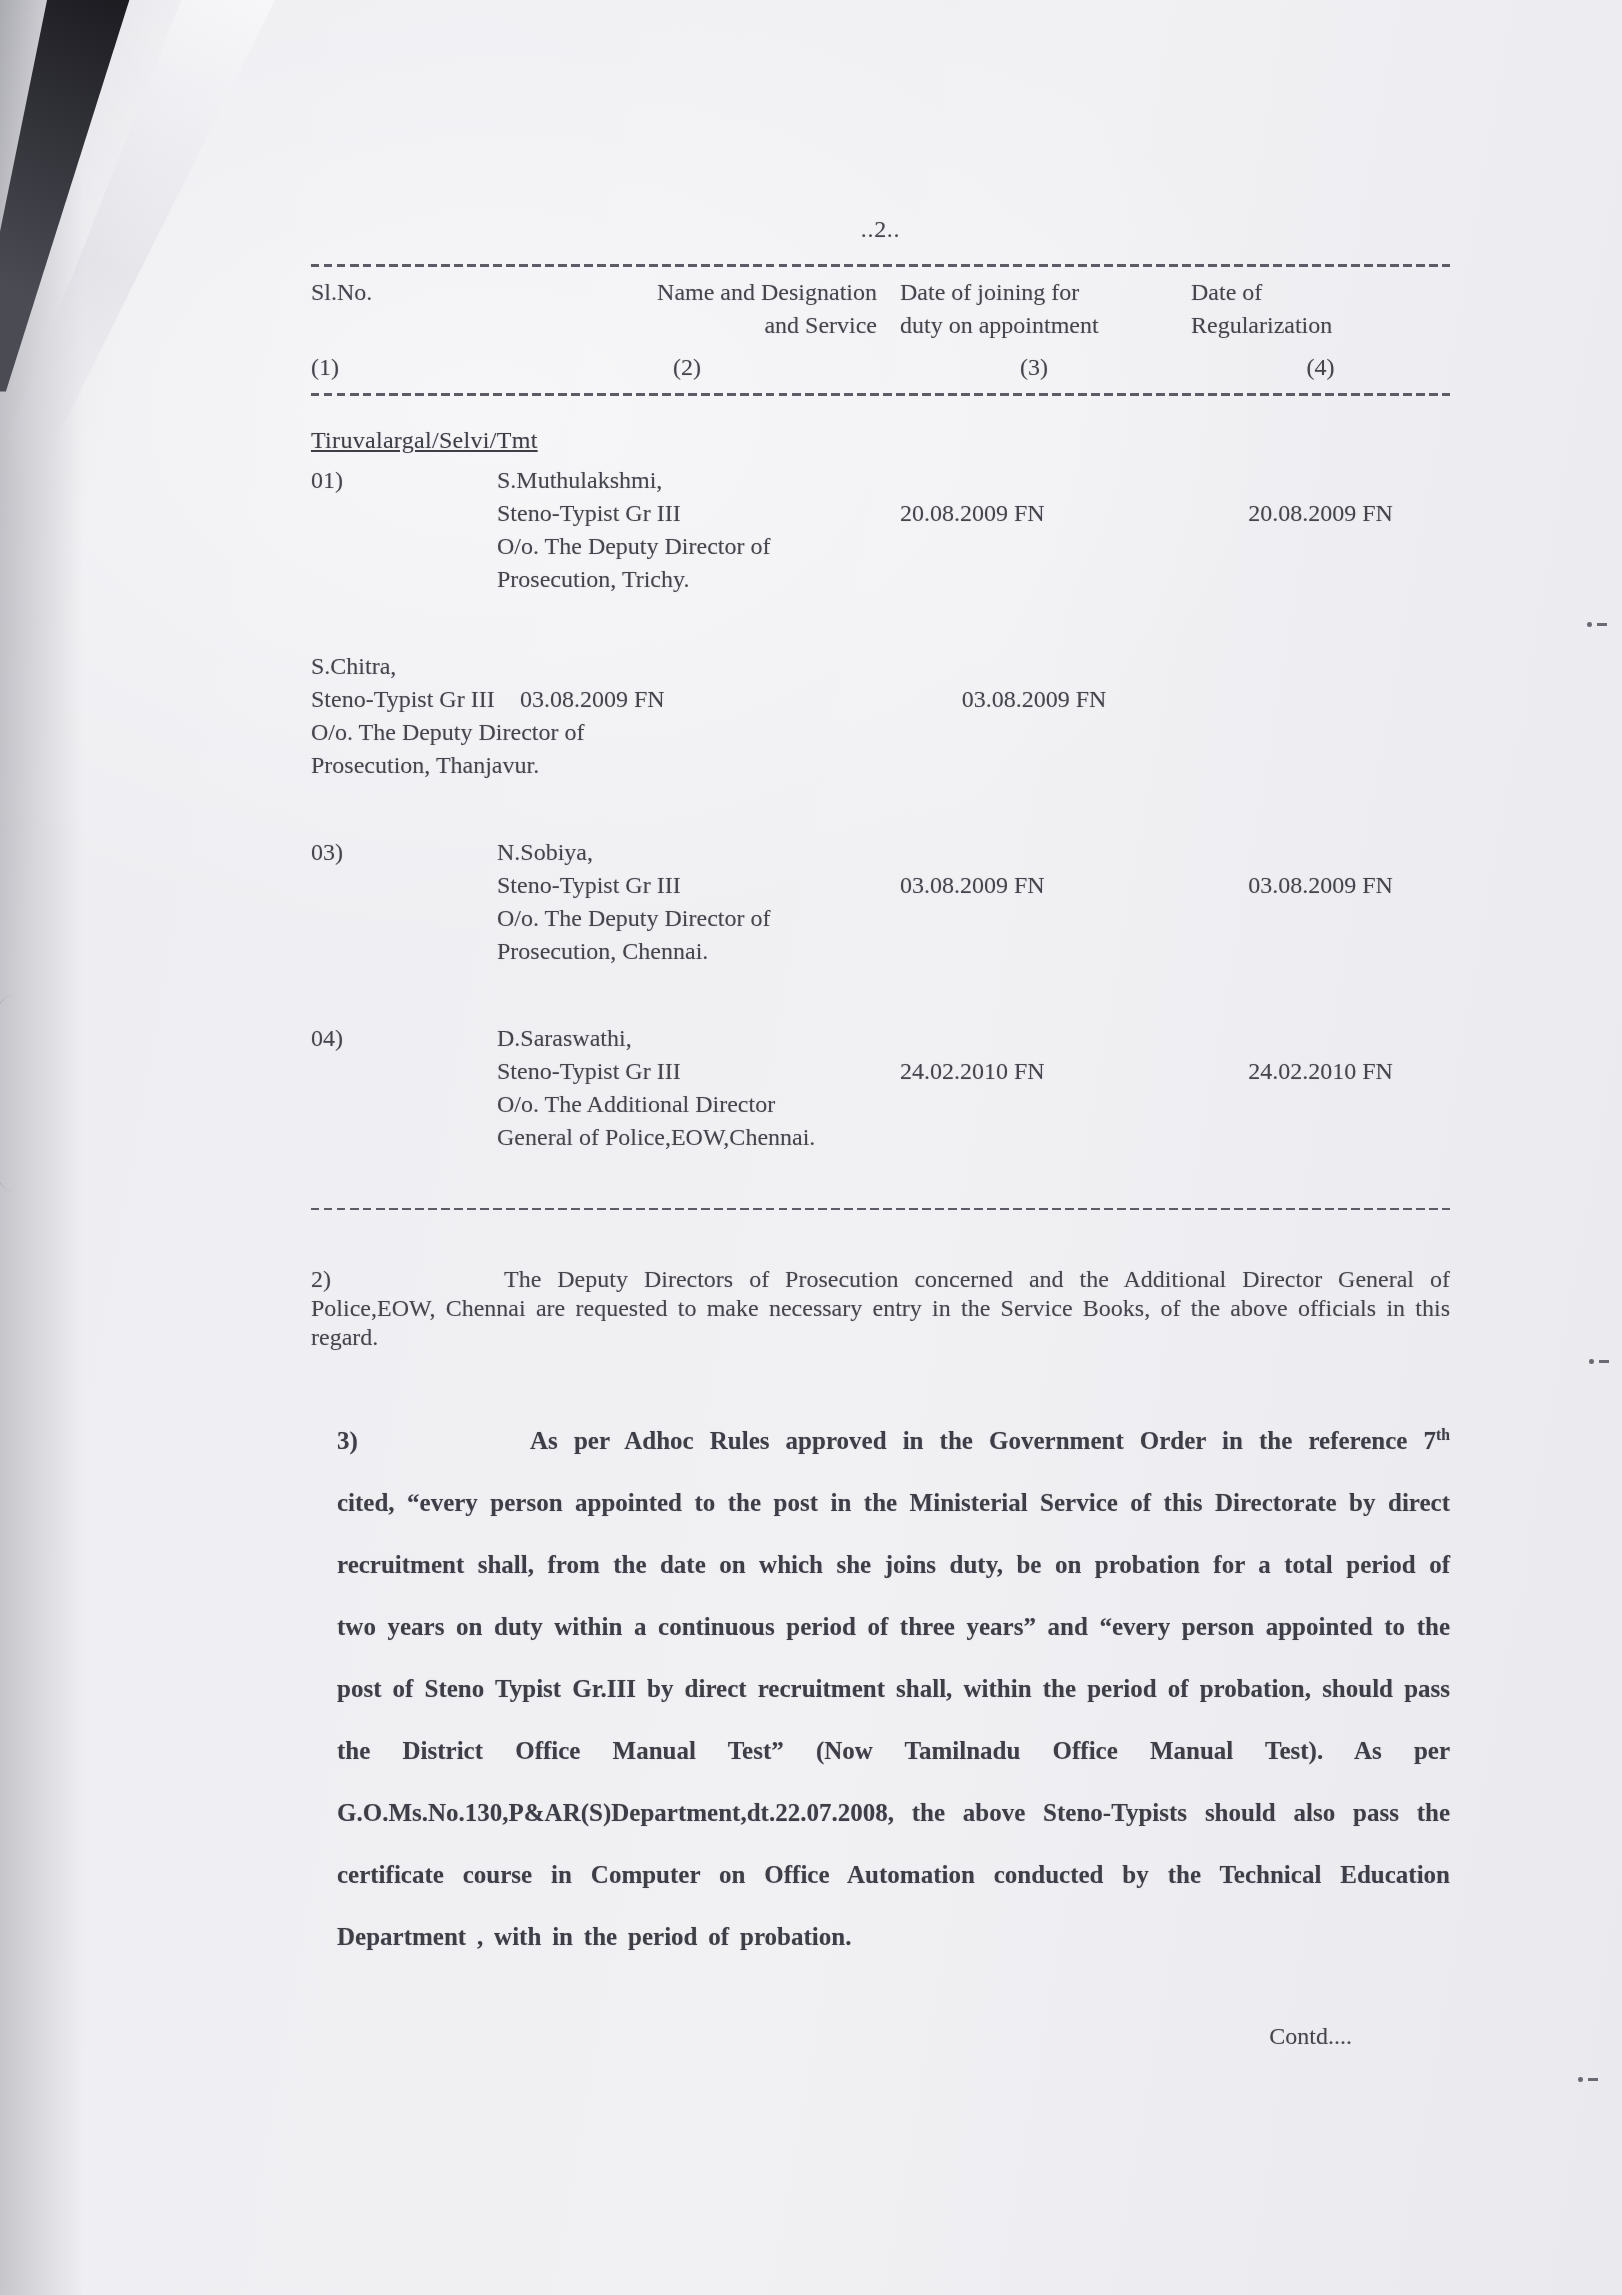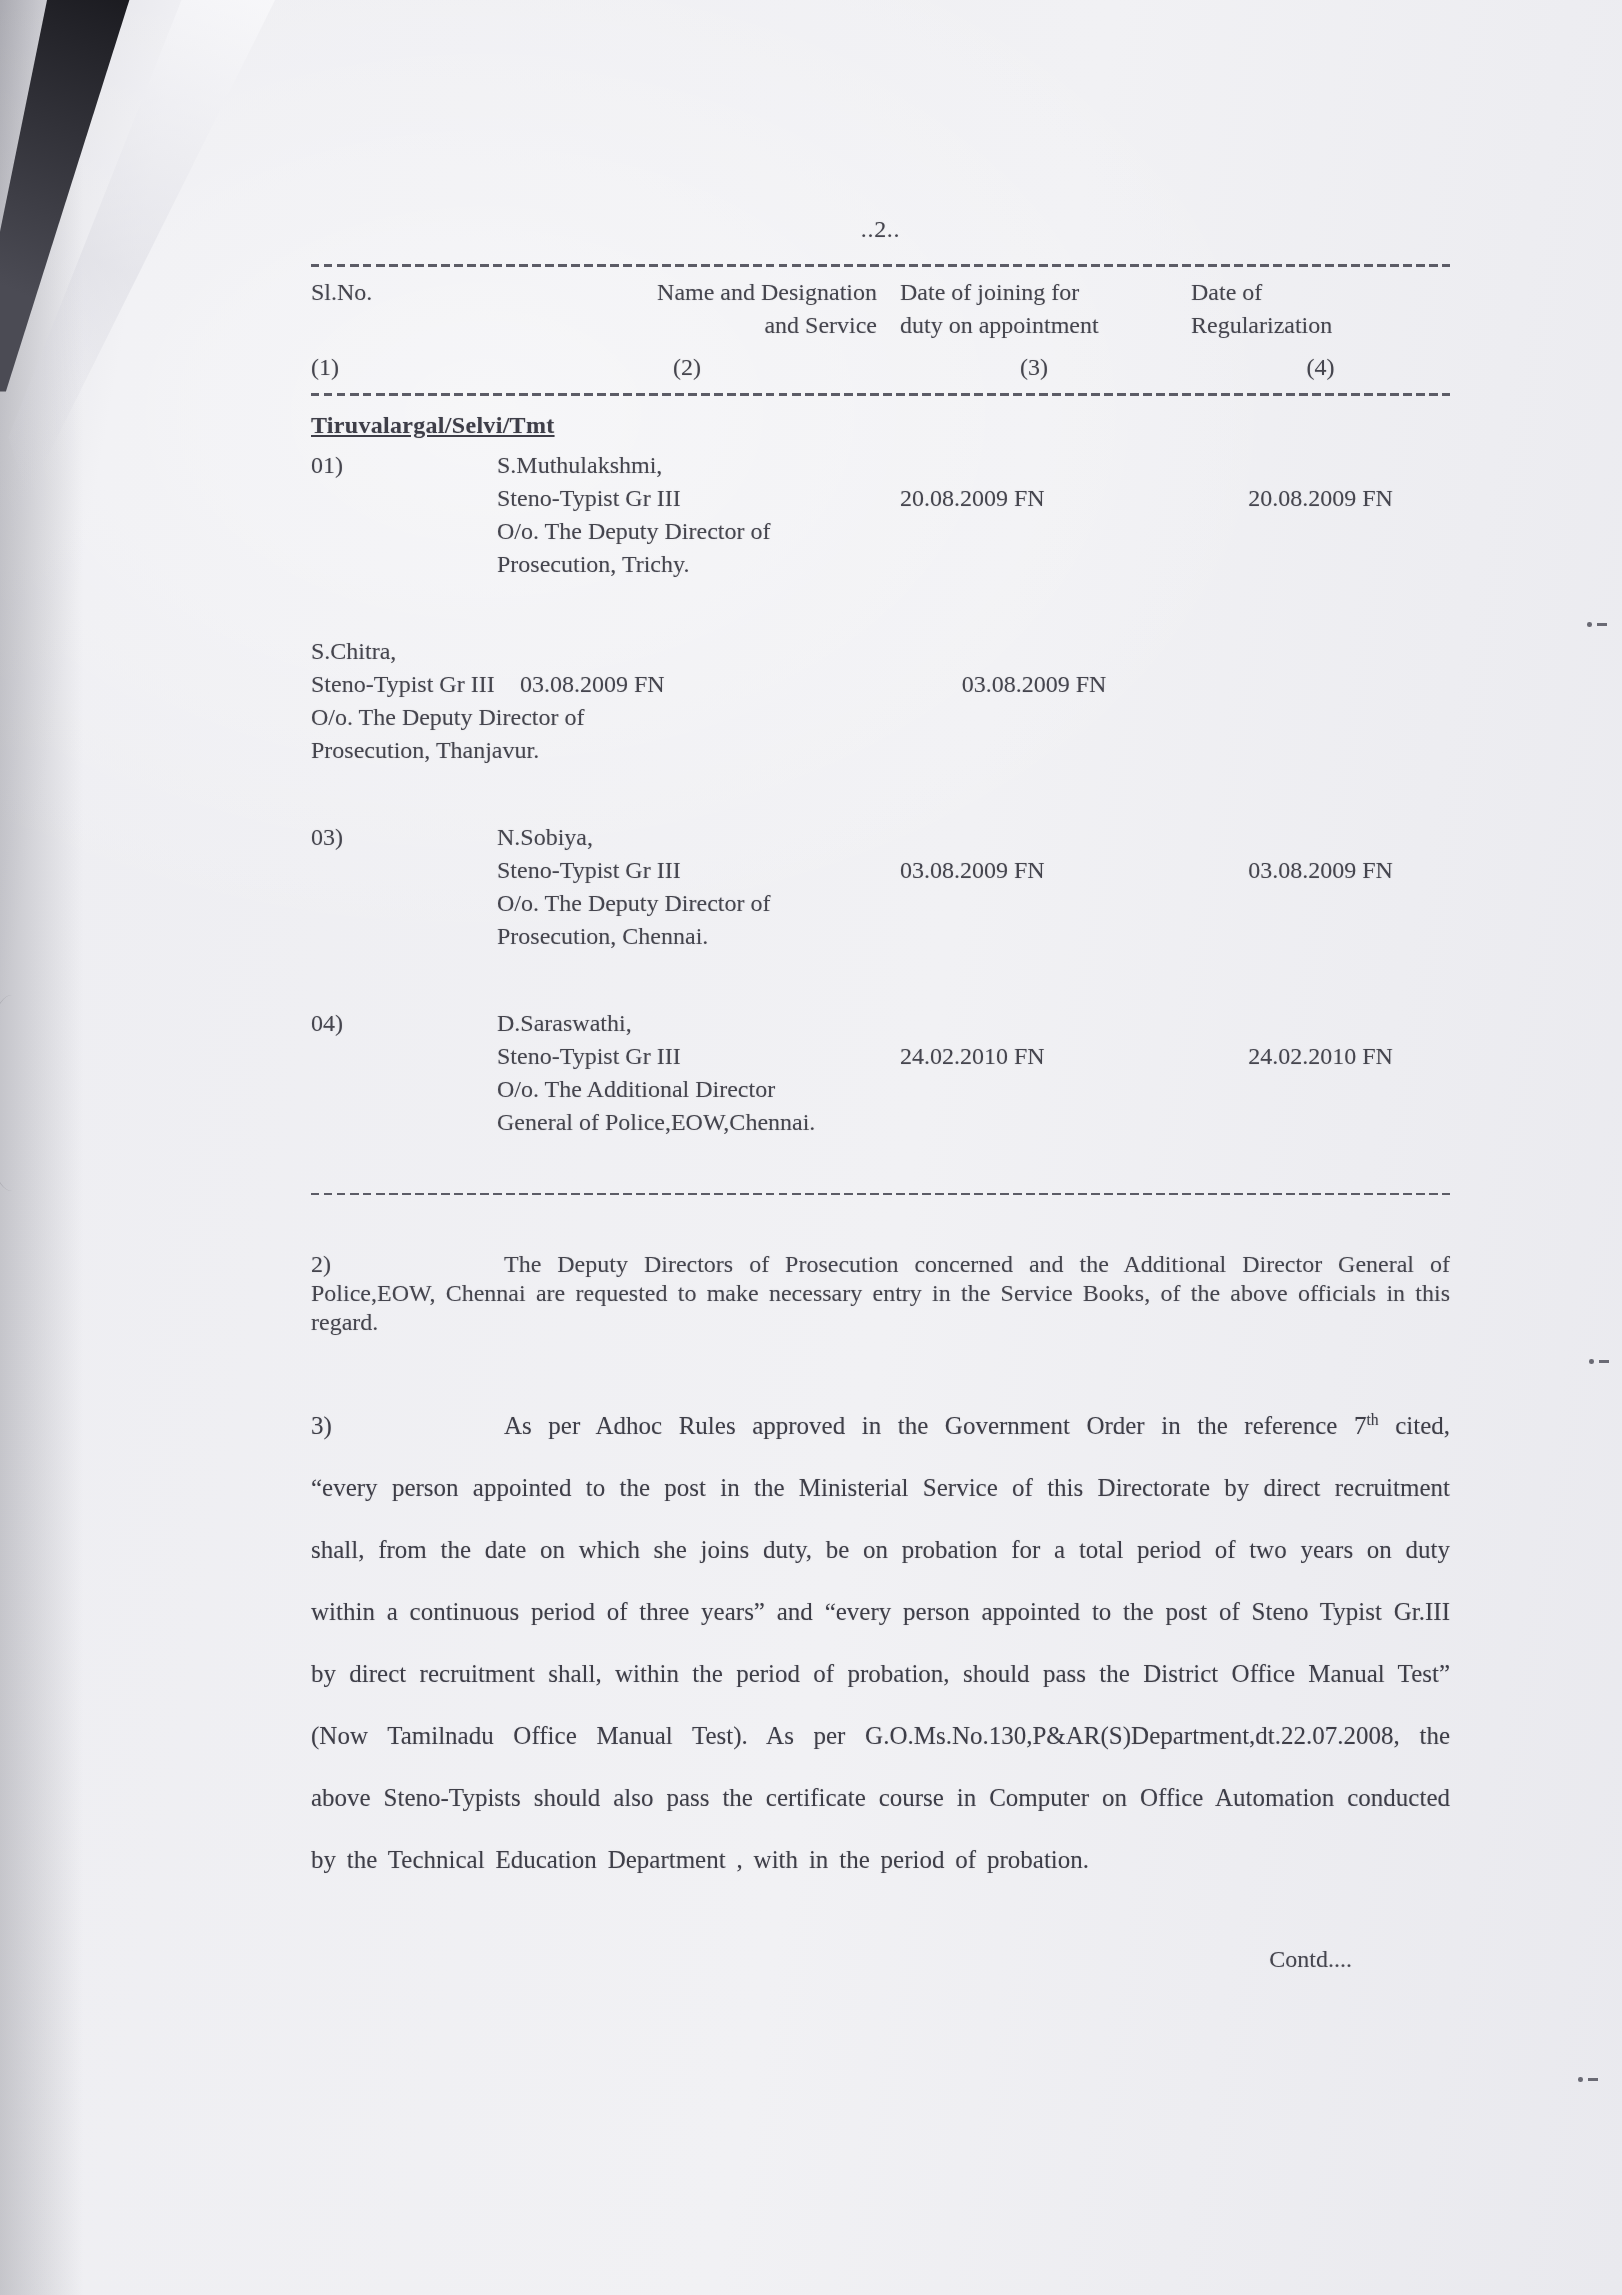--- a/index.html
+++ b/index.html
@@ -54,36 +54,36 @@
   .thead-row { display:grid; grid-template-columns:186px 380px 314px 1fr; }
   .th-c2 { text-align:right; }
   .th-c3 { text-align:left; padding-left:23px; }
   .th-c4 { text-align:left; }
   .th-nums { display:grid; grid-template-columns:186px 380px 314px 1fr; margin-top:9.2px; margin-bottom:6.5px; }
   .th-nums .n2 { text-align:center; }
   .th-nums .n3 { text-align:center; }
   .th-nums .n4 { text-align:center; }
 
   .group-heading {
-    font-weight:bold; text-decoration:underline; color:#3e3e48;
-    margin-top:13px; margin-bottom:6.5px; letter-spacing:0.3px;
+    font-weight:normal; text-decoration:underline; color:#3e3e48;
+    margin-top:28px; margin-bottom:6.5px; letter-spacing:0.3px;
   }
   .trow { display:grid; grid-template-columns:186px 380px 314px 1fr; margin-bottom:54px; }
   .trow:last-of-type { margin-bottom:19.6px; }
   .trow .date { padding-top:33px; white-space:nowrap; }
   .trow .date.c3 { padding-left:23px; }
   .trow .date.c4 { text-align:center; }
   .namecell div { white-space:nowrap; }
 
   .para { text-align:justify; }
   .para .pnum { display:inline-block; width:193px; }
   .p2 { margin-top:55px; line-height:29px; }
   .p3 {
-    margin-top:58px; font-weight:normal; font-size:25px; line-height:62px;
-    word-spacing:4.6px; color:#3e3e48;
+    margin-top:58px; font-weight:bold; font-size:25px; line-height:62px;
+    word-spacing:4.6px; color:#3e3e48;margin-left:26px;
   }
   .p3 sup { font-size:15.7px; vertical-align:super; line-height:0; }
   .contd { margin-top:52px; text-align:right; padding-right:98px; }
 </style>
 </head>
 <body>
 
 <div class="page">
   <div class="left-edge-shadow"></div>
   <div class="corner-dark"></div>

